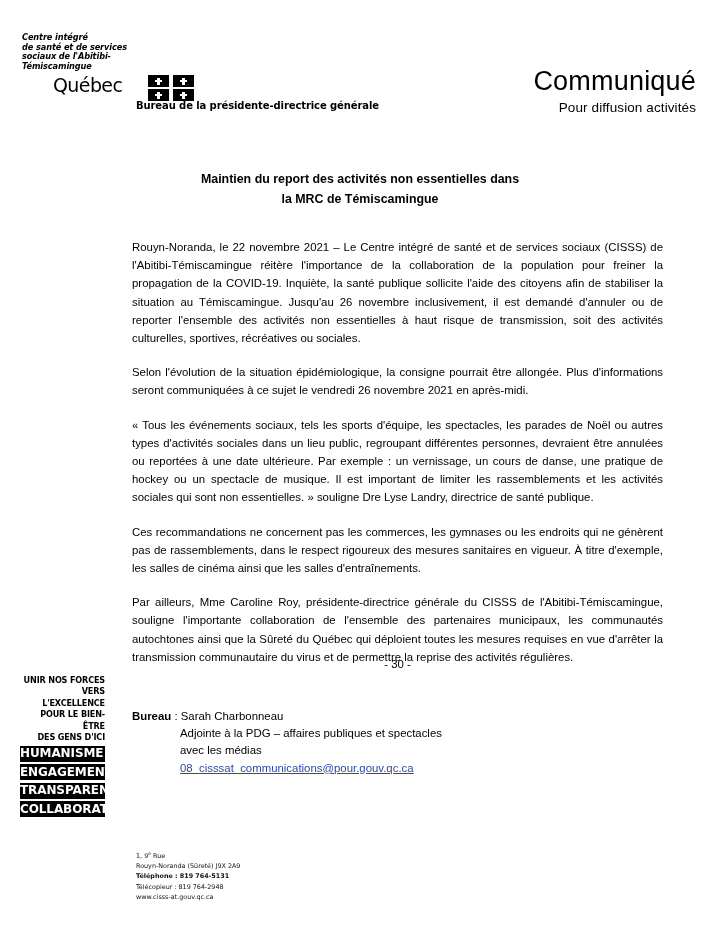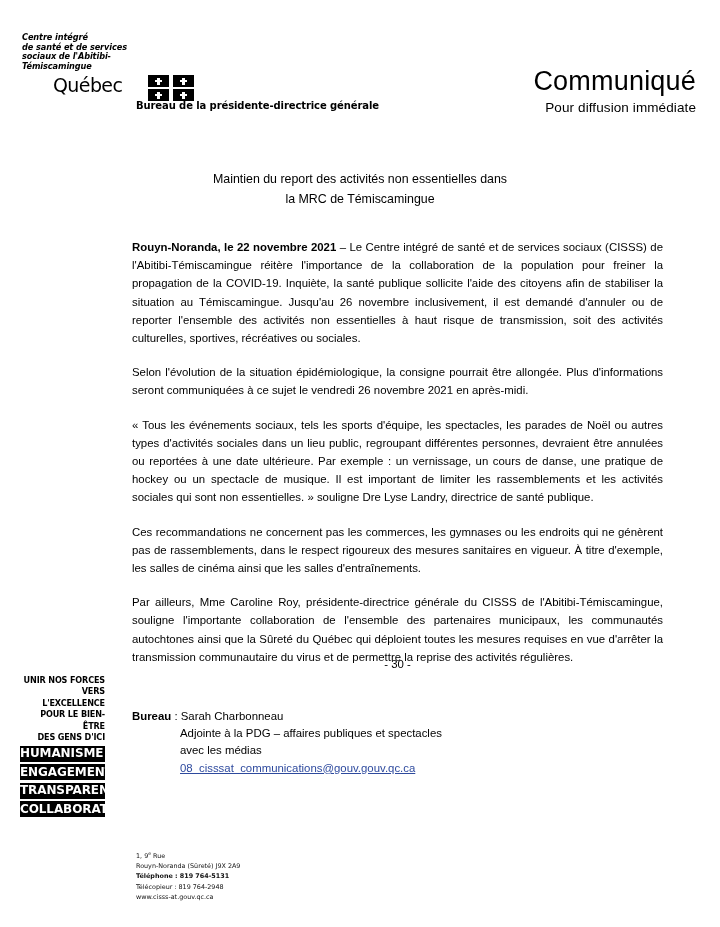--- a/index.html
+++ b/index.html
@@ -123,21 +123,21 @@
   }
 
   
   .doc-title {
     position: absolute;
     top: 170px;
     left: 130px;
     width: 460px;
     text-align: center;
     font-family: "Liberation Sans", sans-serif;
-    font-weight: normal;
+    font-weight: bold;
     font-size: 12.4px;
     line-height: 19.5px;
   }
   .doc-title span { display: block; }
 
   
   .body-copy {
     position: absolute;
     top: 238px;
     left: 132px;
@@ -145,21 +145,21 @@
     font-family: "Liberation Sans", sans-serif;
     font-size: 11.4px;
     line-height: 18.2px;
     text-align: justify;
     color: #000;
   }
   .body-copy p {
     margin: 0 0 16px 0;
   }
   .body-copy p:last-child { margin-bottom: 0; }
-  .dateline { font-weight: bold; }
+  .dateline { font-weight: normal; }
 
   .end-mark {
     position: absolute;
     top: 658px;
     left: 132px;
     width: 531px;
     text-align: center;
     font-family: "Liberation Sans", sans-serif;
     font-size: 11.4px;
   }
@@ -253,21 +253,21 @@
         <div class="flag-cell"></div>
         <div class="flag-cell"></div>
       </div>
     </div>
   </div>
 
   <div class="bureau-line">Bureau de la présidente-directrice générale</div>
 
   <div class="header-right">
     <div class="communique-title">Communiqué</div>
-    <div class="communique-sub">Pour diffusion immédiate</div>
+    <div class="communique-sub">Pour diffusion activités</div>
   </div>
 
 </div>
 
 <div class="doc-title">
   <span>Maintien du report des activités non essentielles dans</span>
   <span>la MRC de Témiscamingue</span>
 </div>
 
 <div class="body-copy">
@@ -277,21 +277,21 @@
   <p>Ces recommandations ne concernent pas les commerces, les gymnases ou les endroits qui ne génèrent pas de rassemblements, dans le respect rigoureux des mesures sanitaires en vigueur. À titre d'exemple, les salles de cinéma ainsi que les salles d'entraînements.</p>
   <p>Par ailleurs, Mme Caroline Roy, présidente-directrice générale du CISSS de l'Abitibi-Témiscamingue, souligne l'importante collaboration de l'ensemble des partenaires municipaux, les communautés autochtones ainsi que la Sûreté du Québec qui déploient toutes les mesures requises en vue d'arrêter la transmission communautaire du virus et de permettre la reprise des activités régulières.</p>
 </div>
 
 <div class="end-mark">- 30 -</div>
 
 <div class="source-block">
   <div class="source-first"><span class="source-label">Bureau</span><span> : </span><span>Sarah Charbonneau</span></div>
   <div class="source-indent">Adjointe à la PDG – affaires publiques et spectacles</div>
   <div class="source-indent">avec les médias</div>
-  <a class="source-email" href="#">08_cisssat_communications@gouv.gouv.qc.ca</a>
+  <a class="source-email" href="#">08_cisssat_communications@pour.gouv.qc.ca</a>
 </div>
 
 <div class="values-block">
   <div class="values-tagline">
     <span>UNIR NOS FORCES</span>
     <span>VERS L'EXCELLENCE</span>
     <span>POUR LE BIEN-ÊTRE</span>
     <span>DES GENS D'ICI</span>
   </div>
   <div class="value-bar">HUMANISME</div>

